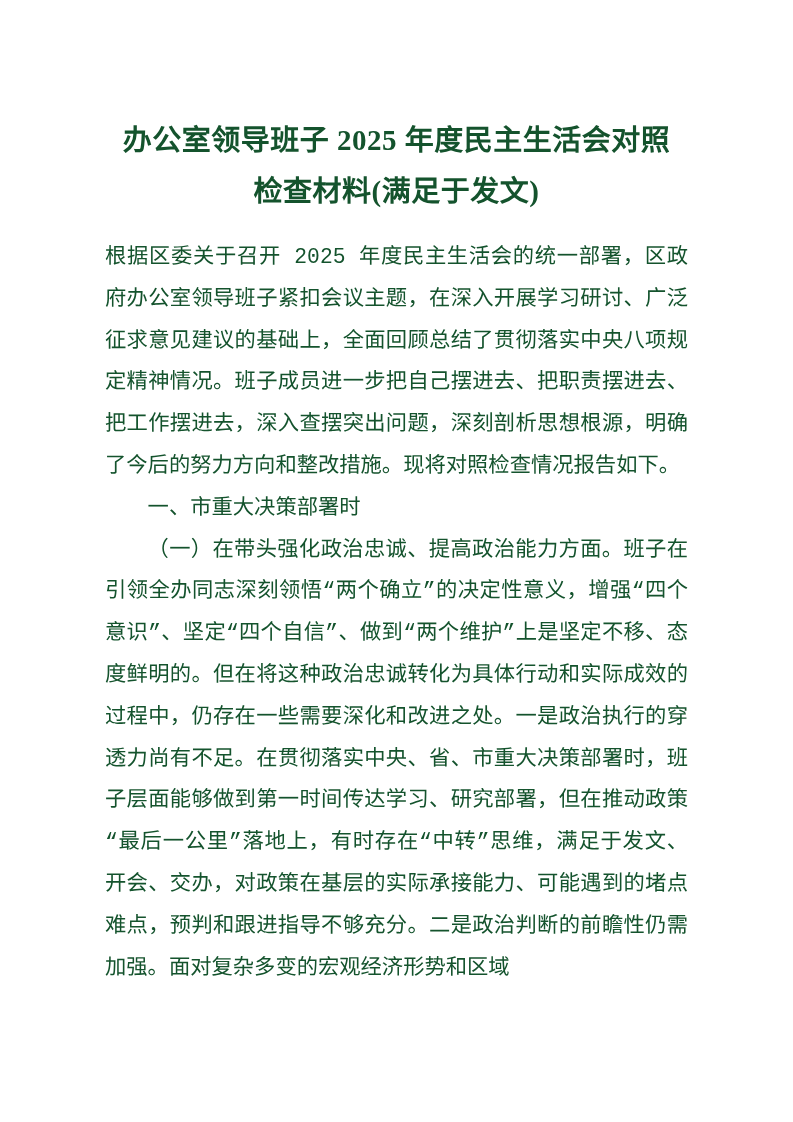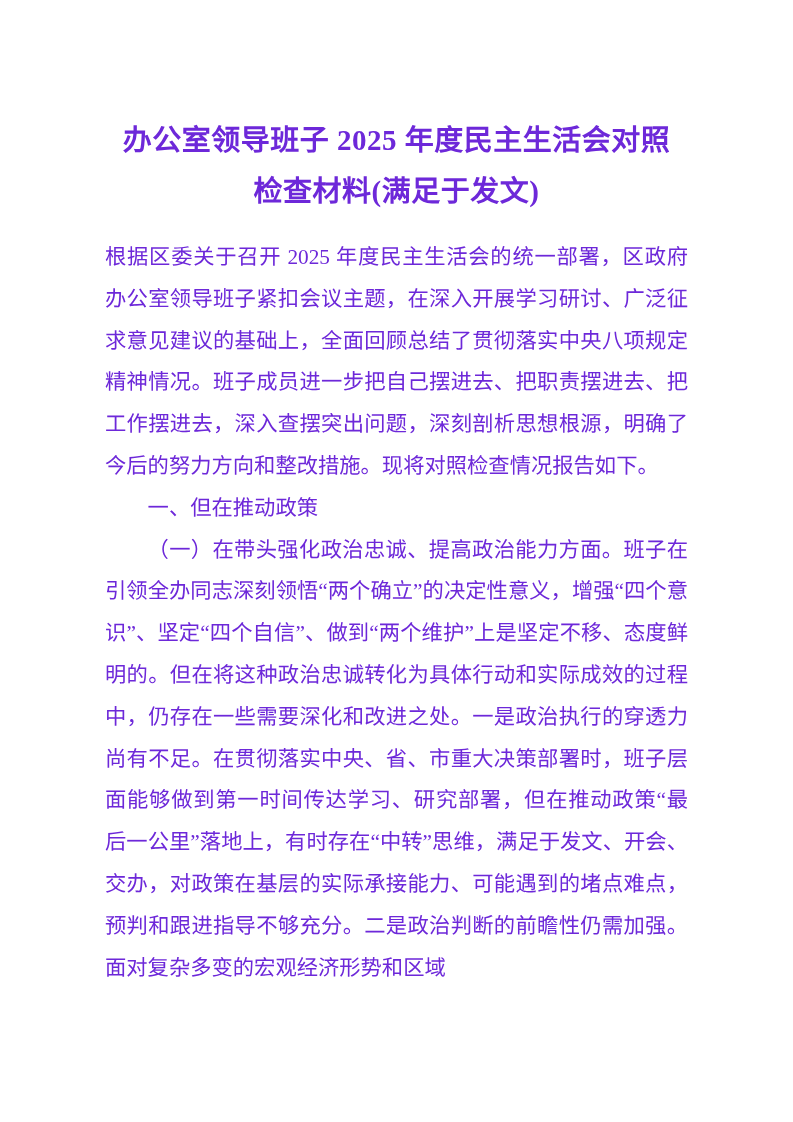--- a/index.html
+++ b/index.html
@@ -32,34 +32,35 @@
     margin: 20px 105px 0 105px;
     width: 583px;
     font-size: 21.3px;
     line-height: 41.8px;
     text-align: justify;
     text-justify: inter-character;
   }
   .para {
     margin: 0;
     padding: 0;
+    font-family: Liberation Mono, monospace;
   }
   .para.indent {
     text-indent: 2em;
   }
 </style>
 </head>
 <body>
 
-<div class="page" style="background: rgb(255, 255, 255); color: #6d28d9;">
+<div class="page" style="background: rgb(255, 255, 255); color: #14532d;">
 
   <h1 class="doc-title">
     <span class="title-line">办公室领导班子 2025 年度民主生活会对照</span>
     <span class="title-line">检查材料(满足于发文)</span>
   </h1>
 
   <div class="doc-body">
     <p class="para">根据区委关于召开 2025 年度民主生活会的统一部署，区政府办公室领导班子紧扣会议主题，在深入开展学习研讨、广泛征求意见建议的基础上，全面回顾总结了贯彻落实中央八项规定精神情况。班子成员进一步把自己摆进去、把职责摆进去、把工作摆进去，深入查摆突出问题，深刻剖析思想根源，明确了今后的努力方向和整改措施。现将对照检查情况报告如下。</p>
-    <p class="para indent">一、但在推动政策</p>
+    <p class="para indent">一、市重大决策部署时</p>
     <p class="para indent">（一）在带头强化政治忠诚、提高政治能力方面。班子在引领全办同志深刻领悟“两个确立”的决定性意义，增强“四个意识”、坚定“四个自信”、做到“两个维护”上是坚定不移、态度鲜明的。但在将这种政治忠诚转化为具体行动和实际成效的过程中，仍存在一些需要深化和改进之处。一是政治执行的穿透力尚有不足。在贯彻落实中央、省、市重大决策部署时，班子层面能够做到第一时间传达学习、研究部署，但在推动政策“最后一公里”落地上，有时存在“中转”思维，满足于发文、开会、交办，对政策在基层的实际承接能力、可能遇到的堵点难点，预判和跟进指导不够充分。二是政治判断的前瞻性仍需加强。面对复杂多变的宏观经济形势和区域</p>
   </div>
 
 </div>
 
 </body></html>

